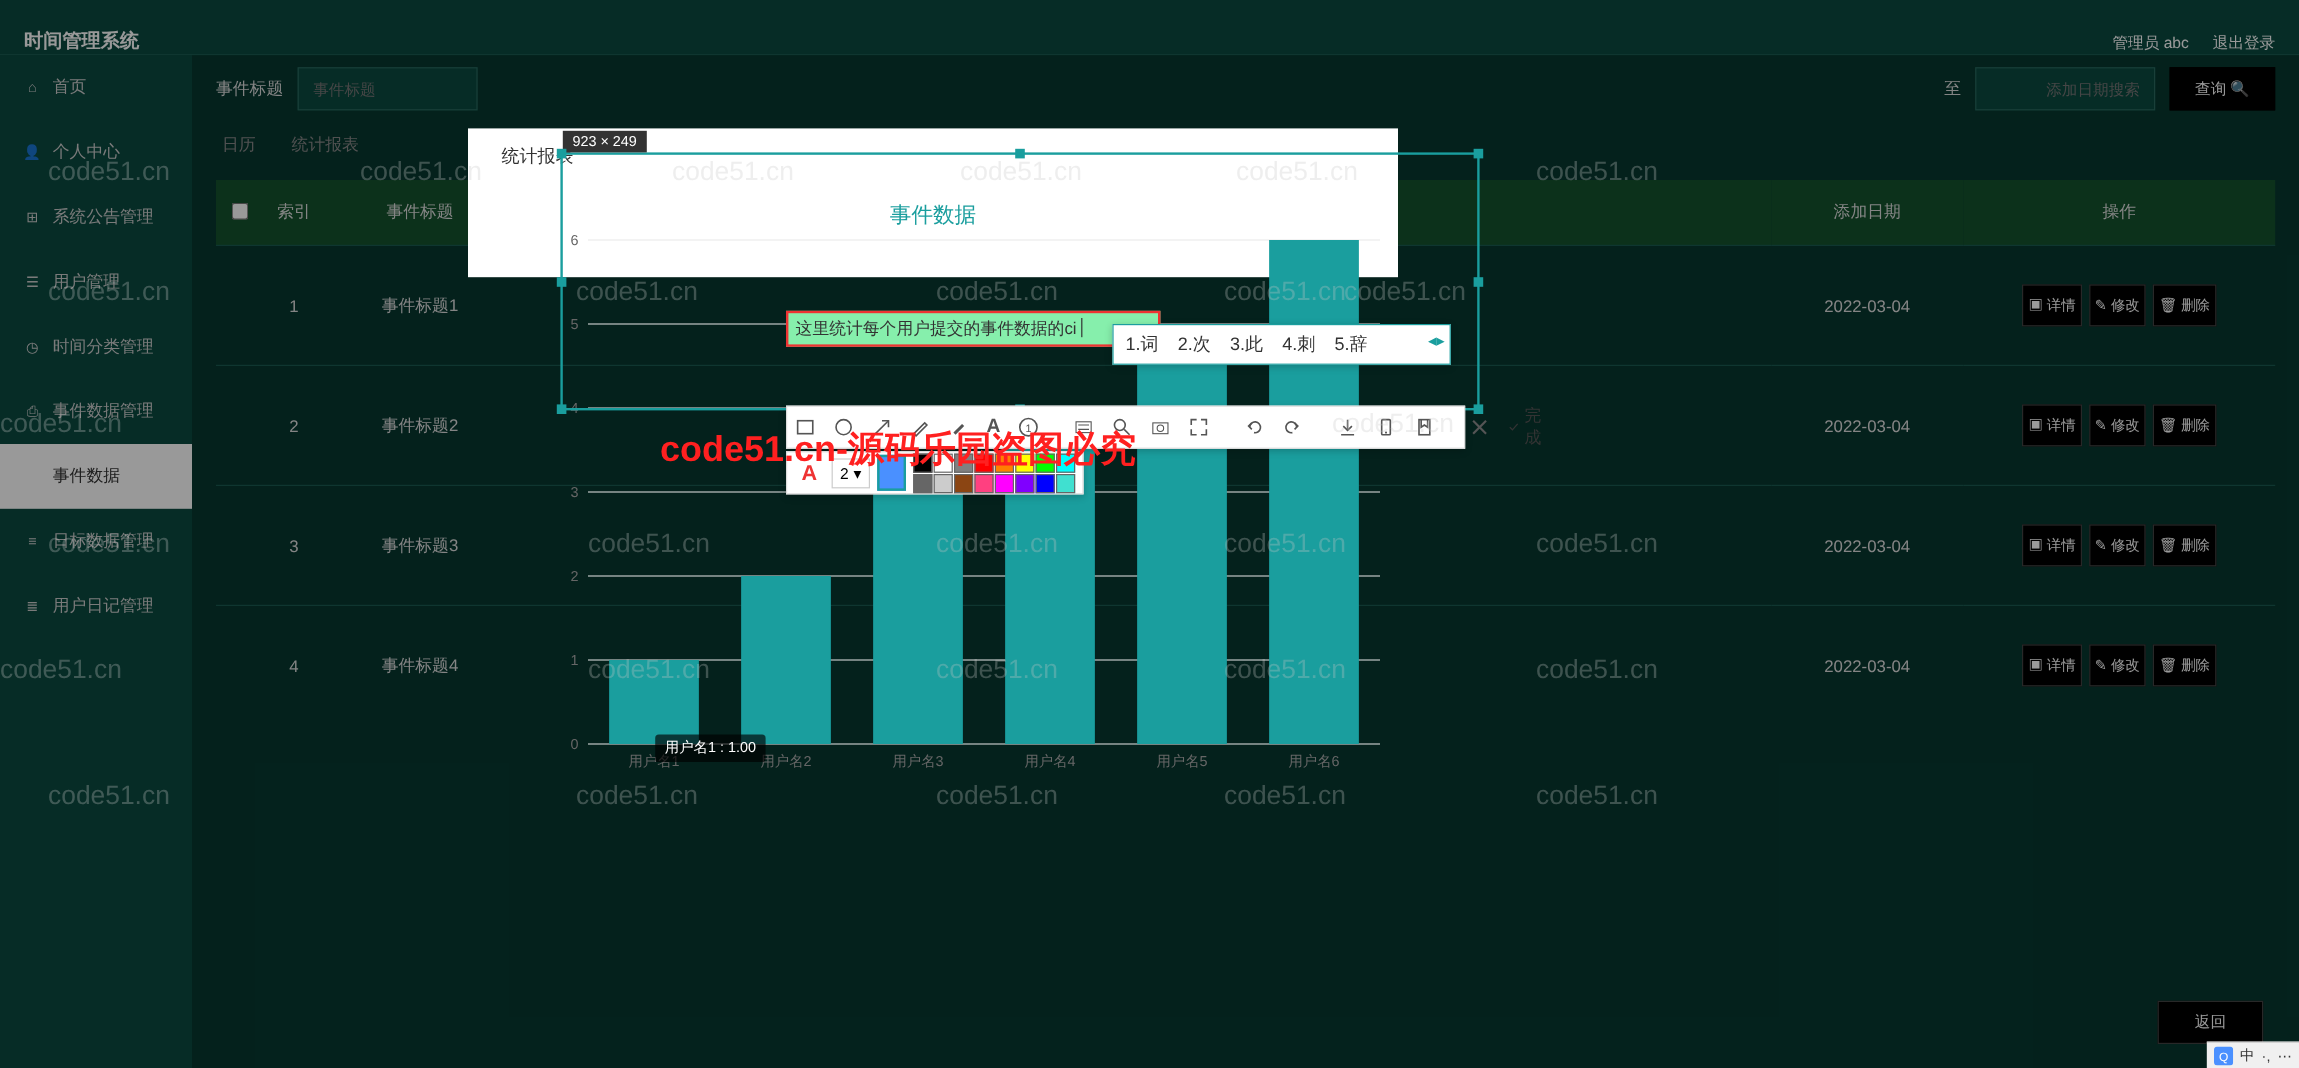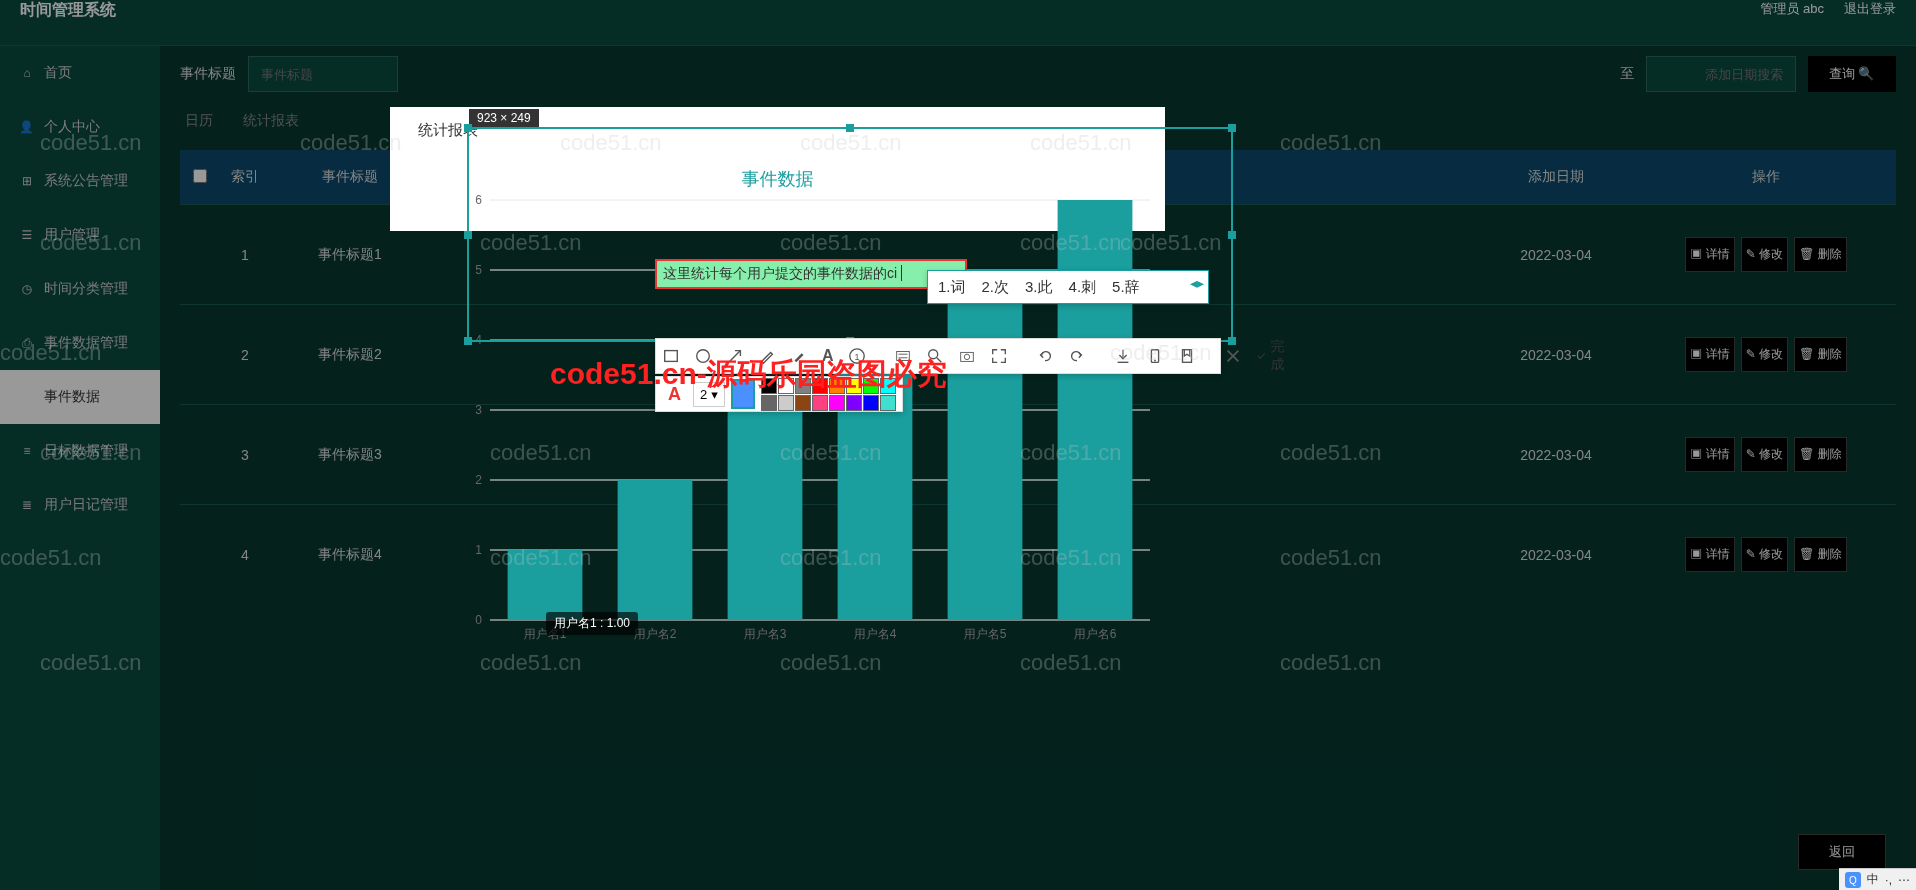--- a/index.html
+++ b/index.html
@@ -1,19 +1,19 @@
 <!DOCTYPE html>
 <html><head>
 <meta charset="utf-8">
 <style>
 * { margin: 0; padding: 0; box-sizing: border-box; font-family: "Microsoft YaHei", Arial, sans-serif; }
 body { width: 1916px; height: 890px; background: #0a4a40; overflow: hidden; position: relative; }
 
 
-.header { height: 46px; background: #0a4a40; display: flex; align-items: flex-start; padding: 0 20px; border-bottom: 1px solid #1a5a50; }
+.header { height: 46px; background: #0a4a40; display: flex; align-items: flex-end; padding: 0 20px; border-bottom: 1px solid #1a5a50; }
 .header-title { color: #fff; font-size: 16px; font-weight: bold; flex: 1; }
 .header-right { color: #fff; font-size: 13px; display: flex; gap: 20px; }
 .header-right span { cursor: pointer; }
 
 
 .sidebar { position: absolute; left: 0; top: 46px; width: 160px; bottom: 0; background: #0a4a40; }
 .sidebar-item { display: flex; align-items: center; padding: 18px 20px; color: #ccc; font-size: 14px; cursor: pointer; gap: 10px; }
 .sidebar-item.active { background: #fff; color: #333; }
 .sidebar-icon { width: 14px; height: 14px; display: inline-flex; align-items: center; justify-content: center; font-size: 12px; }
 
@@ -26,21 +26,21 @@
 .filter-label { color: #ddd; font-size: 14px; }
 .filter-input { background: #0a4a40; border: 1px solid #2a6a60; color: #ddd; padding: 8px 12px; font-size: 13px; height: 36px; }
 .filter-input.wide { width: 150px; }
 .filter-btn { background: #000; border: 1px solid #000; color: #fff; padding: 8px 20px; font-size: 13px; cursor: pointer; height: 36px; }
 .filler { flex: 1; }
 
 .tabs { display: flex; gap: 30px; padding: 10px 25px; color: #888; font-size: 14px; }
 .tabs span { cursor: pointer; }
 
 .table { width: calc(100% - 40px); margin: 10px 20px; border-collapse: collapse; }
-.table th { background: #0c4a6e; color: #ddd; padding: 18px 10px; font-size: 14px; font-weight: normal; border: none; }
+.table th { background: #14532d; color: #ddd; padding: 18px 10px; font-size: 14px; font-weight: normal; border: none; }
 .table td { color: #ddd; padding: 32px 10px; font-size: 14px; text-align: center; border-top: 1px solid #1a5a50; }
 .table-checkbox { width: 14px; height: 14px; }
 .row-btn { background: #000; border: 1px solid #444; color: #fff; padding: 8px 4px; font-size: 12px; cursor: pointer; margin: 0 3px; }
 .return-btn { background: #000; border: 1px solid #444; color: #fff; padding: 8px 30px; font-size: 13px; cursor: pointer; position: absolute; bottom: 20px; right: 30px; }
 
 
 .dim { position: absolute; inset: 0; background: rgba(0,0,0,0.4); }
 
 
 .modal { position: absolute; left: 390px; top: 107px; width: 775px; background: #fff; }

